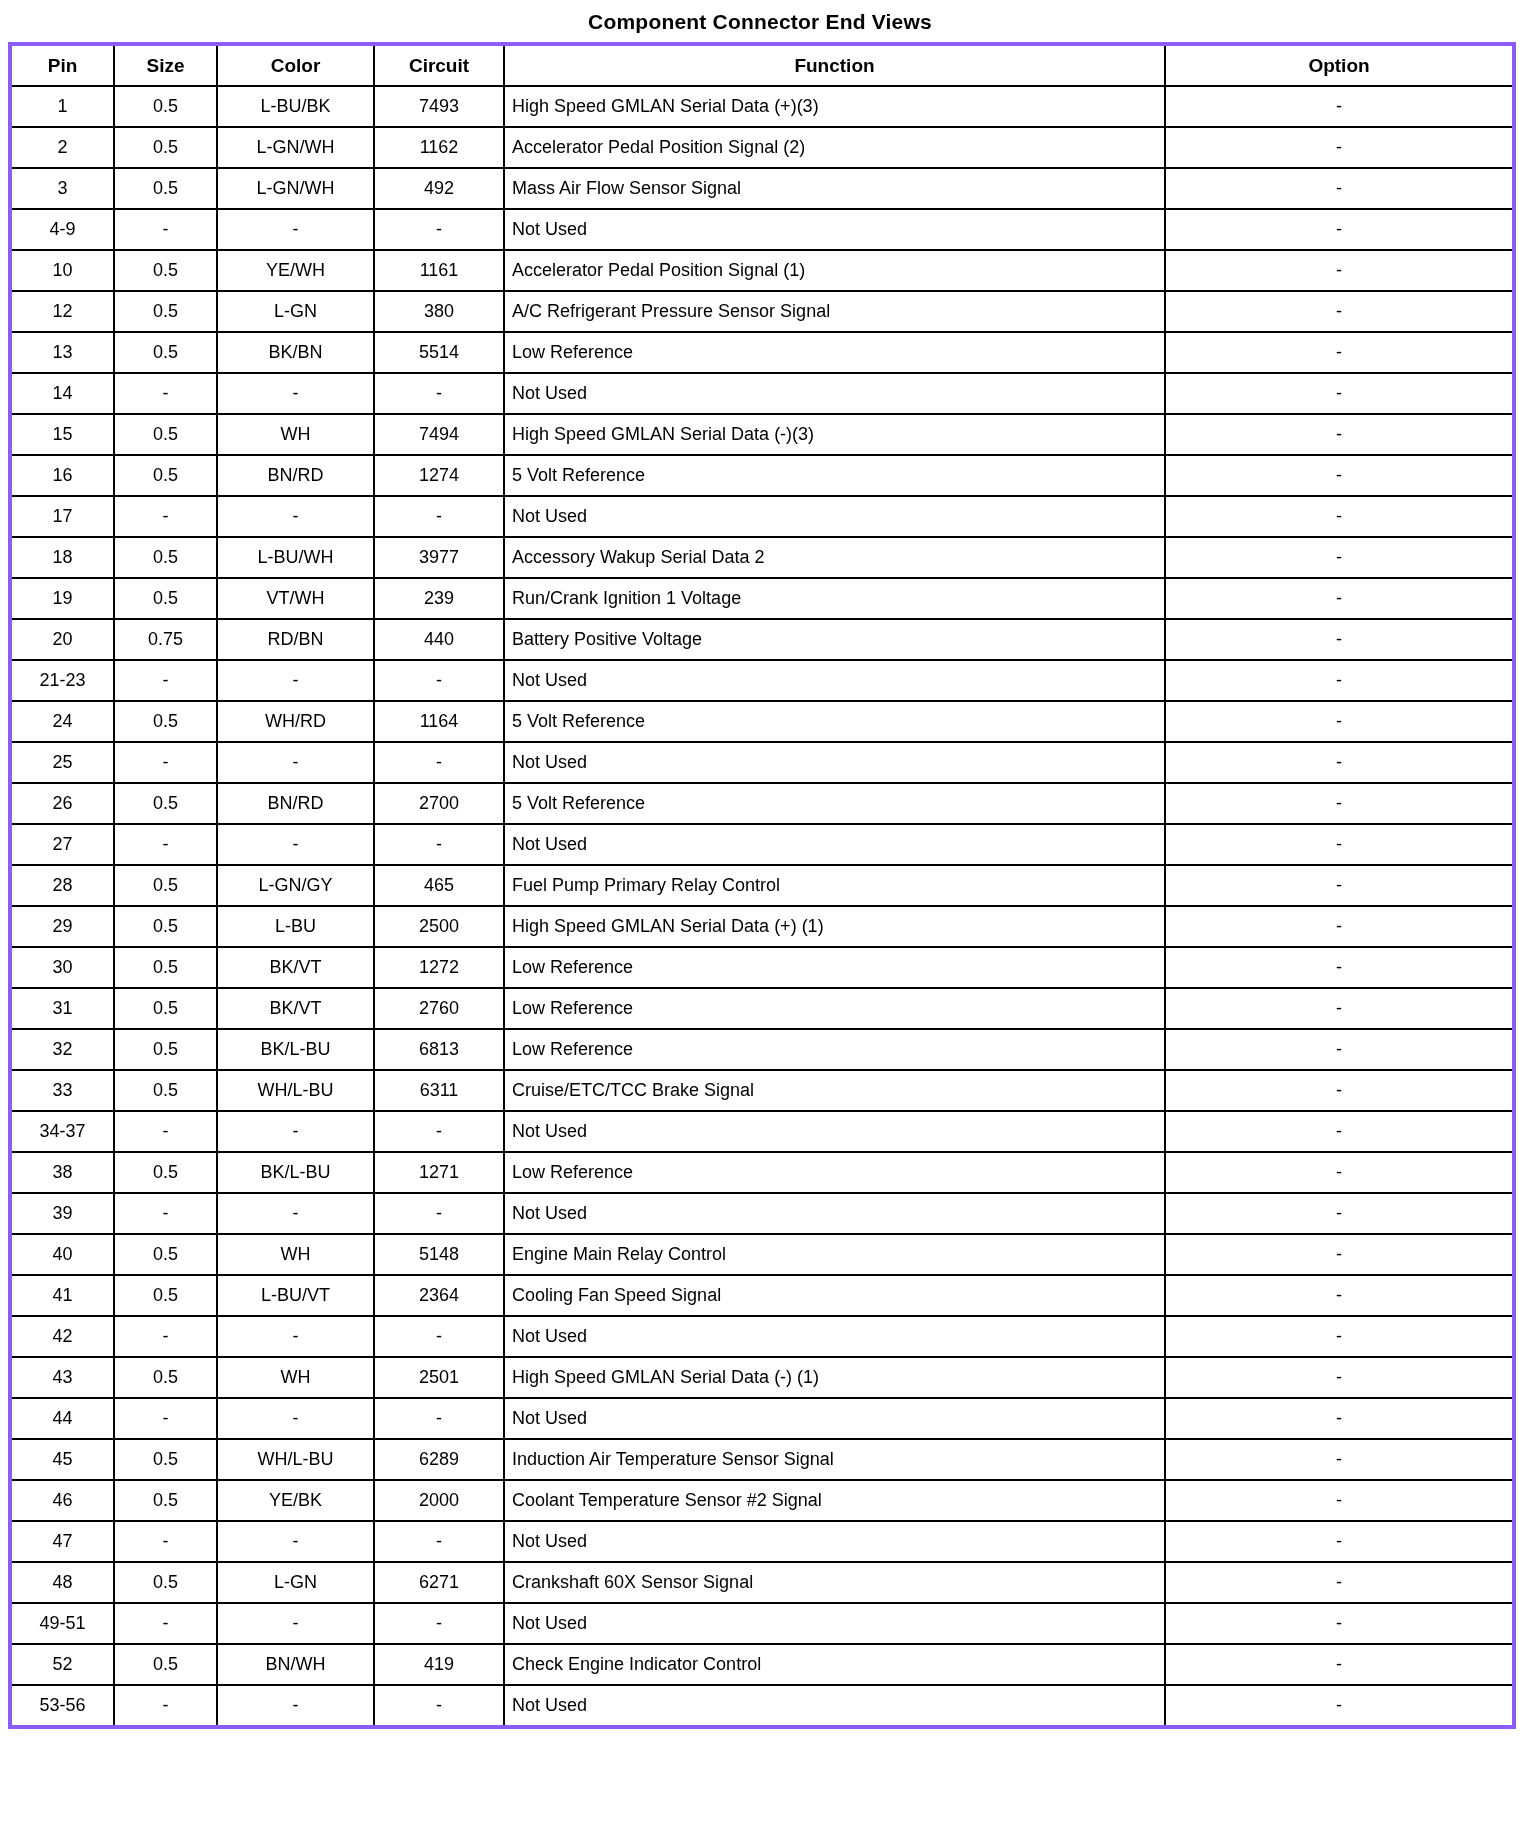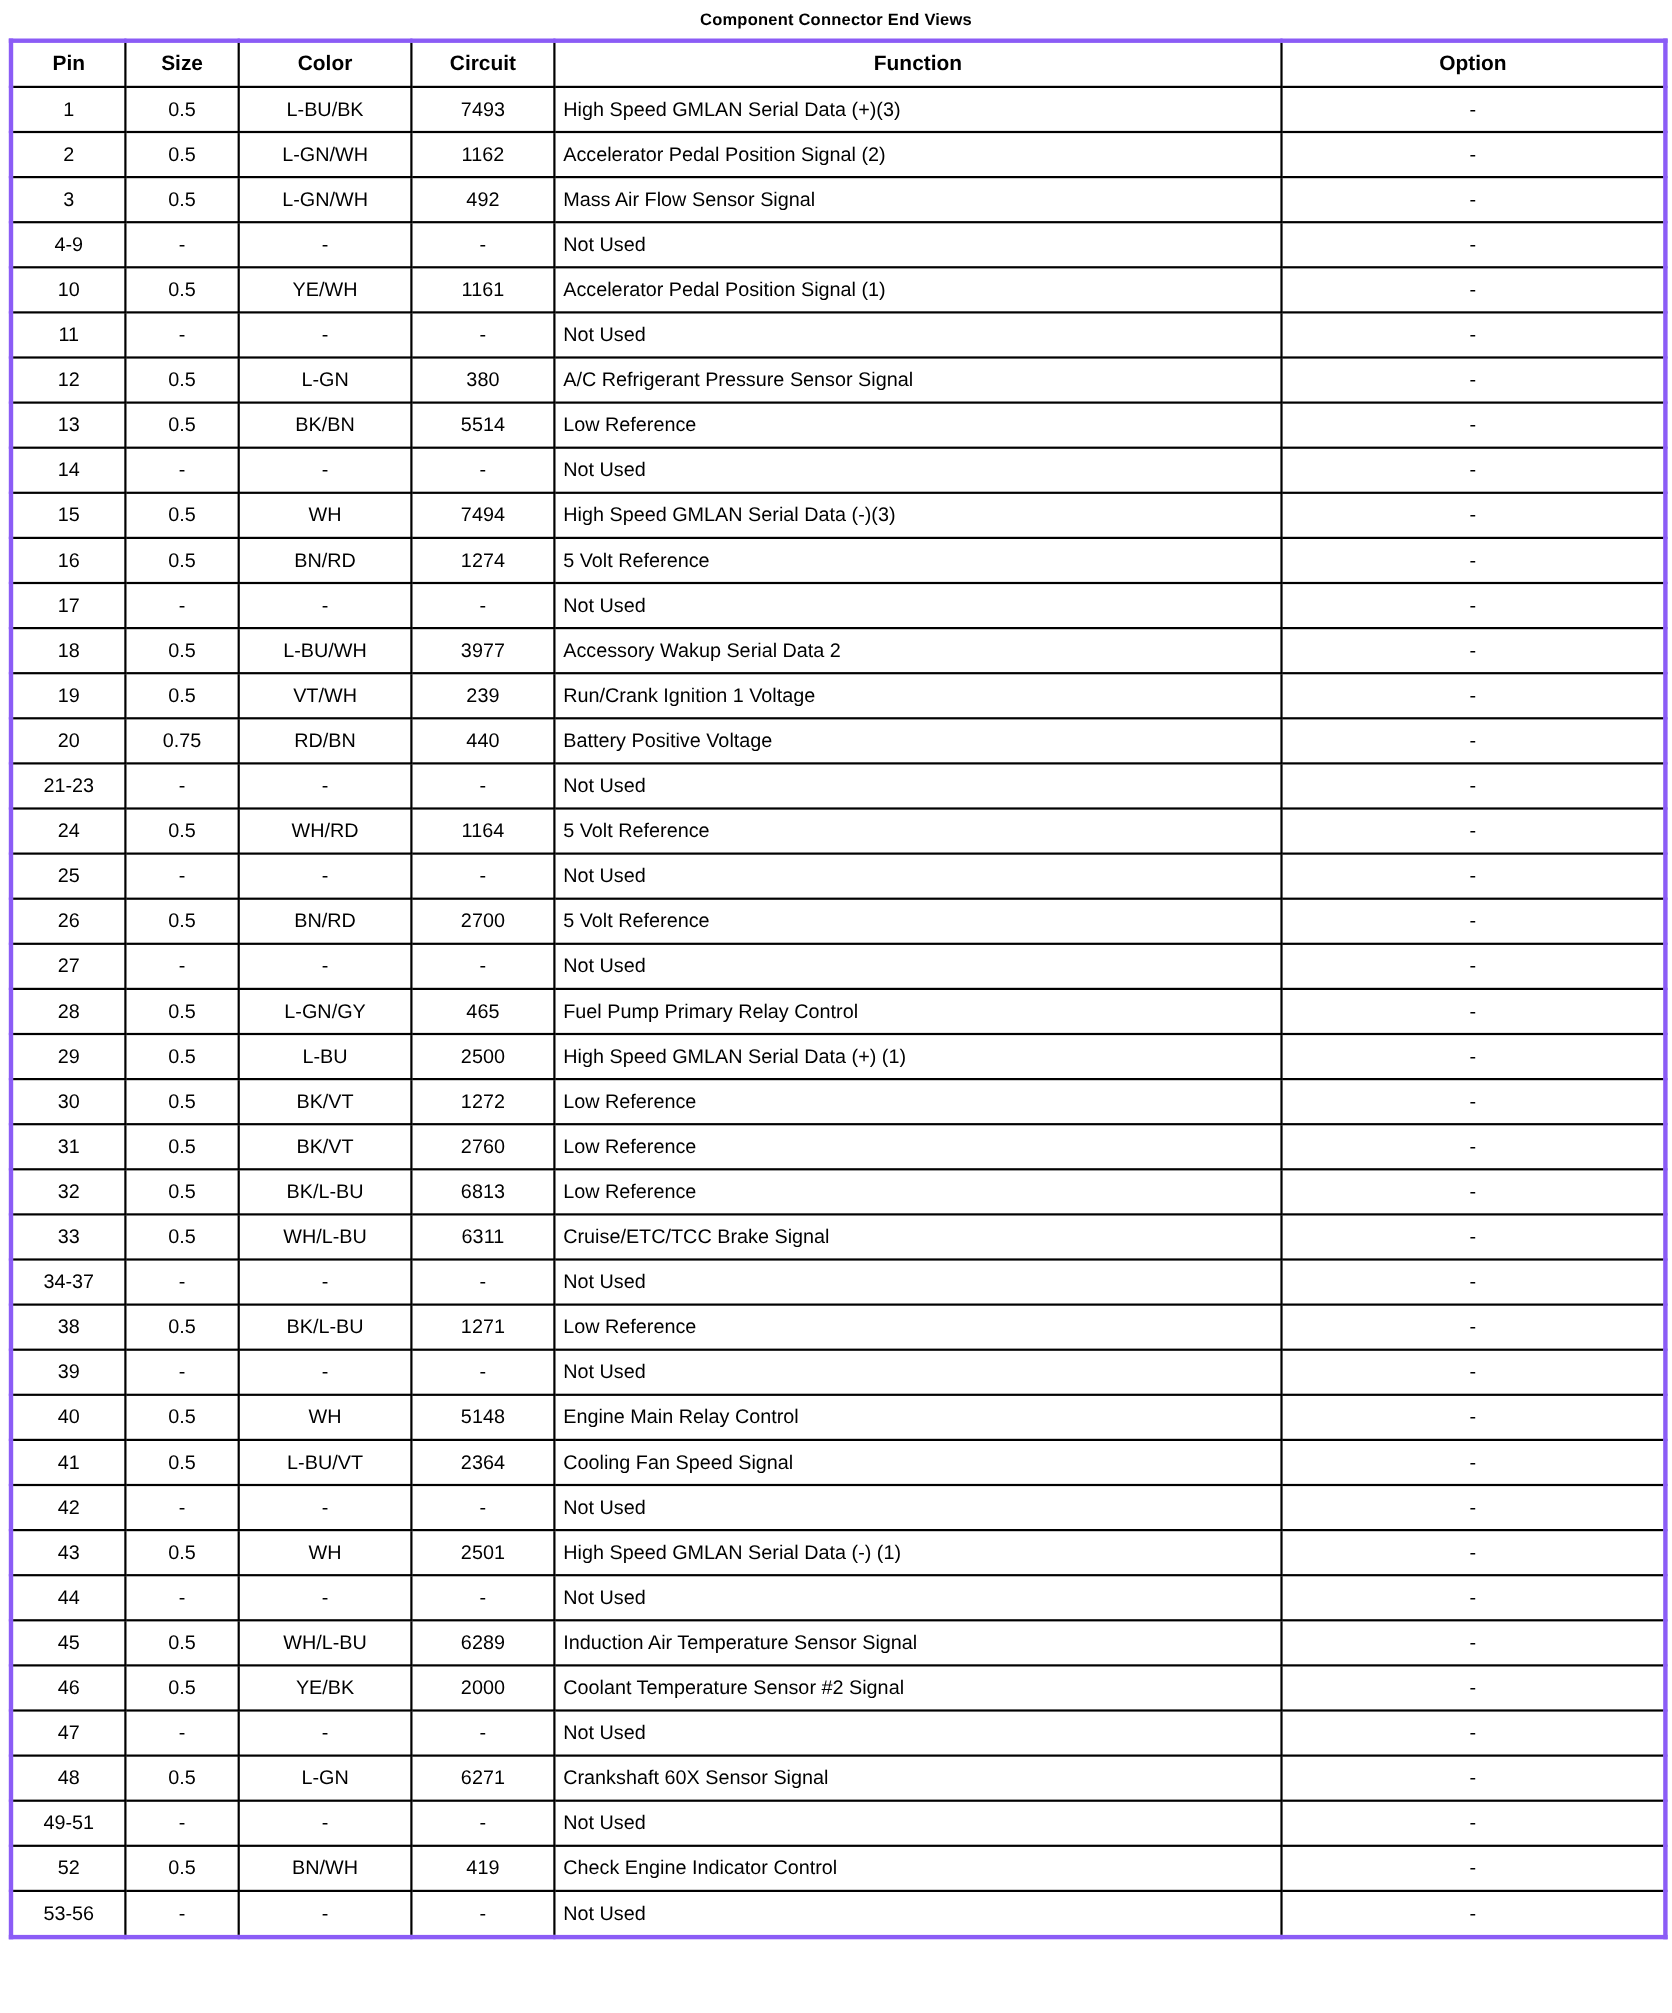--- a/index.html
+++ b/index.html
@@ -13,21 +13,21 @@
     width: 1520px;
     height: 1830px;
     box-sizing: border-box;
     padding: 6px 8px 8px 8px;
     overflow: hidden;
     background: #ffffff;
   }
   .title {
     text-align: center;
     font-weight: bold;
-    font-size: 15px;
+    font-size: 21px;
     padding: 4px 0 8px 0;
     letter-spacing: 0.2px;
   }
   table.conn {
     border-collapse: collapse;
     width: 1504px;
     table-layout: fixed;
     border: 4px solid #8b5cf6;
   }
   table.conn th, table.conn td {
@@ -119,28 +119,20 @@
         </tr>
         <tr>
           <td class="col-pin">10</td>
           <td class="col-size">0.5</td>
           <td class="col-color">YE/WH</td>
           <td class="col-circuit">1161</td>
           <td class="col-function">Accelerator Pedal Position Signal (1)</td>
           <td class="col-option">-</td>
         </tr>
         <tr>
-          <td class="col-pin">11</td>
-          <td class="col-size">-</td>
-          <td class="col-color">-</td>
-          <td class="col-circuit">-</td>
-          <td class="col-function">Not Used</td>
-          <td class="col-option">-</td>
-        </tr>
-        <tr>
           <td class="col-pin">12</td>
           <td class="col-size">0.5</td>
           <td class="col-color">L-GN</td>
           <td class="col-circuit">380</td>
           <td class="col-function">A/C Refrigerant Pressure Sensor Signal</td>
           <td class="col-option">-</td>
         </tr>
         <tr>
           <td class="col-pin">13</td>
           <td class="col-size">0.5</td>

